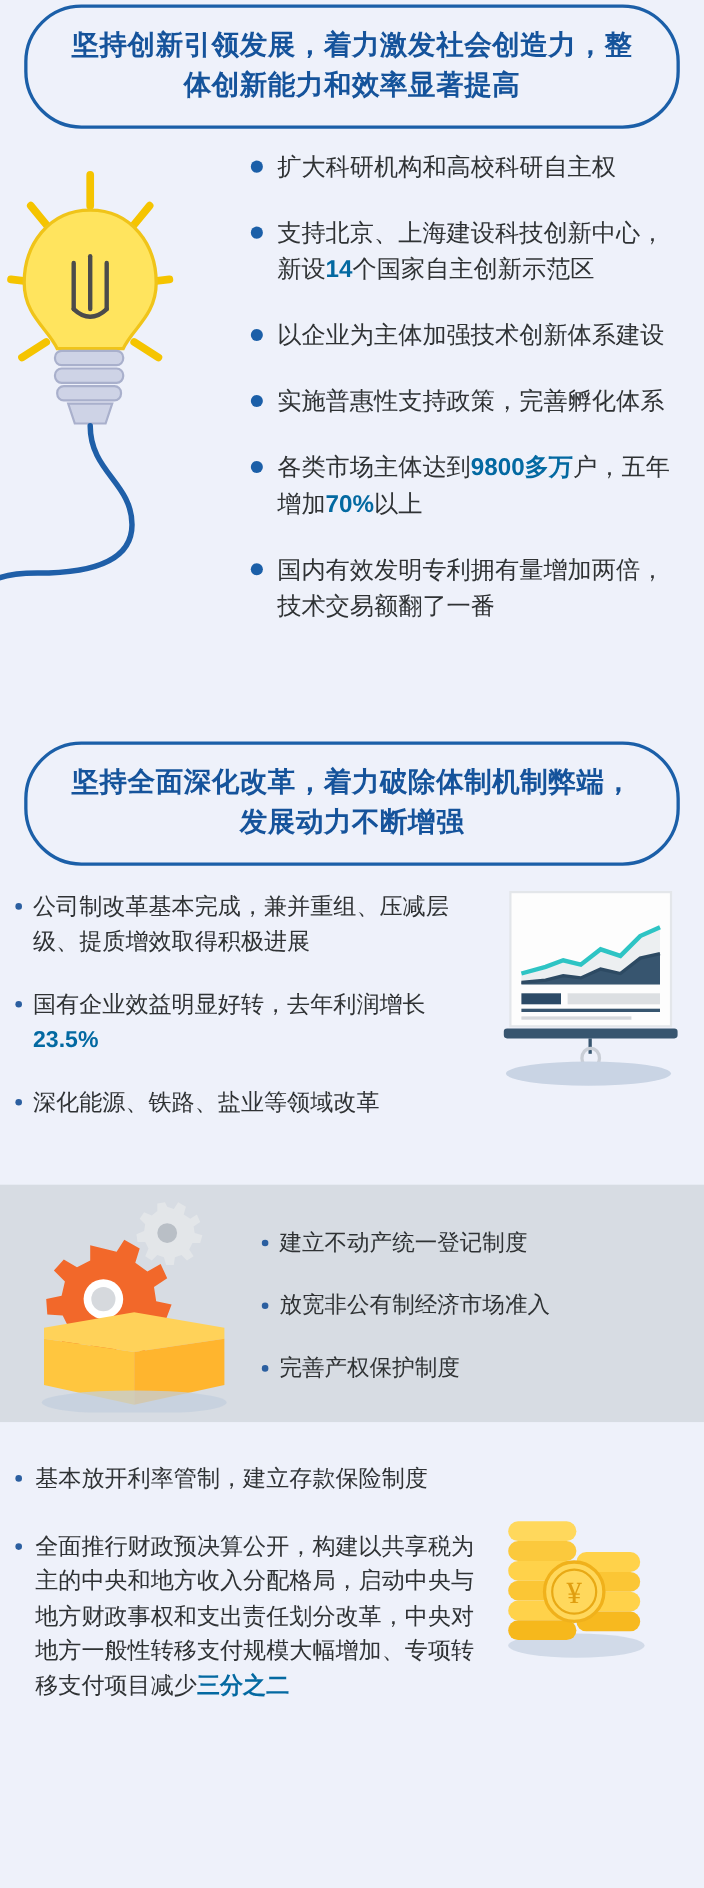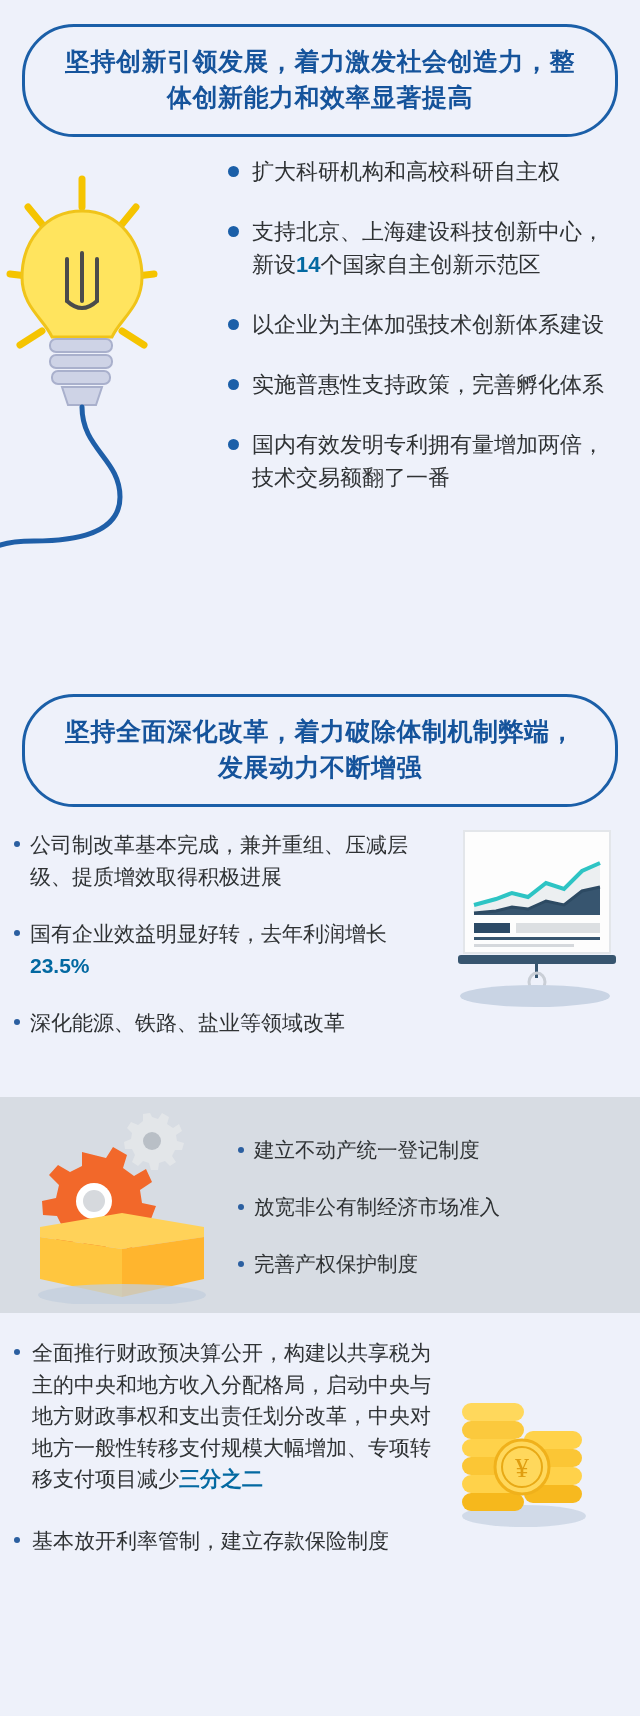--- a/index.html
+++ b/index.html
@@ -21,21 +21,21 @@
     border: 3px solid #1b5fa8;
     border-radius: 52px;
     padding: 17px 30px 19px;
     text-align: center;
     color: #15539b;
     font-size: 25px;
     font-weight: bold;
     line-height: 1.42;
     letter-spacing: .5px;
   }
-  #heading-1-wrap { padding-top: 24px; }
+  #heading-1-wrap { padding-top: 4px; }
   #heading-2-wrap { padding-top: 12px; }
 
   
   .bullets { list-style: none; }
   .bullet {
     display: flex;
     align-items: flex-start;
     color: #2f3234;
     line-height: 1.5;
   }
@@ -180,20 +180,24 @@
     <li class="bullet">
       <span class="dot"></span>
       <span class="btext">以企业为主体加强技术创新体系建设</span>
     </li>
     <li class="bullet" style="margin-top:18px">
       <span class="dot"></span>
       <span class="btext">实施普惠性支持政策，完善孵化体系</span>
     </li>
     <li class="bullet">
       <span class="dot"></span>
+      <span class="btext"><span>各类市场主体达到</span><span class="hl">9800多万</span><span>户，五年增加</span><span class="hl">70%</span><span>以上</span></span>
+    </li>
+    <li class="bullet">
+      <span class="dot"></span>
       <span class="btext"> 国内有效发明专利拥有量增加两倍，技术交易额翻了一番</span>
     </li>
   </ul>
 </div>
 
 <div id="heading-2-wrap" class="pill-wrap">
   <div class="pill">坚持全面深化改革，着力破除体制机制弊端，发展动力不断增强</div>
 </div>
 
 <div id="section-2">
@@ -291,22 +295,22 @@
       <rect x="18" y="102" width="62" height="18" rx="9" fill="#ffd24a"></rect>
       <rect x="18" y="120" width="62" height="18" rx="9" fill="#f6b81c"></rect>
     </g>
 
     <circle cx="78" cy="94" r="27" fill="#ffd85c" stroke="#f0b11b" stroke-width="3"></circle>
     <circle cx="78" cy="94" r="20" fill="none" stroke="#e8a915" stroke-width="2"></circle>
     <text x="78" y="104" text-anchor="middle" font-family="Liberation Serif, serif" font-size="28" fill="#e09e10">¥</text>
   </svg>
 
   <ul id="list-4" class="bullets">
+    <li class="bullet" style="margin-top:12px">
+      <span class="dot"></span>
+      <span class="btext">基本放开利率管制，建立存款保险制度</span>
+    </li>
     <li class="bullet">
       <span class="dot"></span>
       <span class="btext"><span>全面推行财政预决算公开，构建以共享税为主的中央和地方收入分配格局，启动中央与地方财政事权和支出责任划分改革，中央对地方一般性转移支付规模大幅增加、专项转移支付项目减少</span><span class="hl">三分之二</span></span>
     </li>
-    <li class="bullet" style="margin-top:12px">
-      <span class="dot"></span>
-      <span class="btext">基本放开利率管制，建立存款保险制度</span>
-    </li>
   </ul>
 </div>
 
 </body></html>

